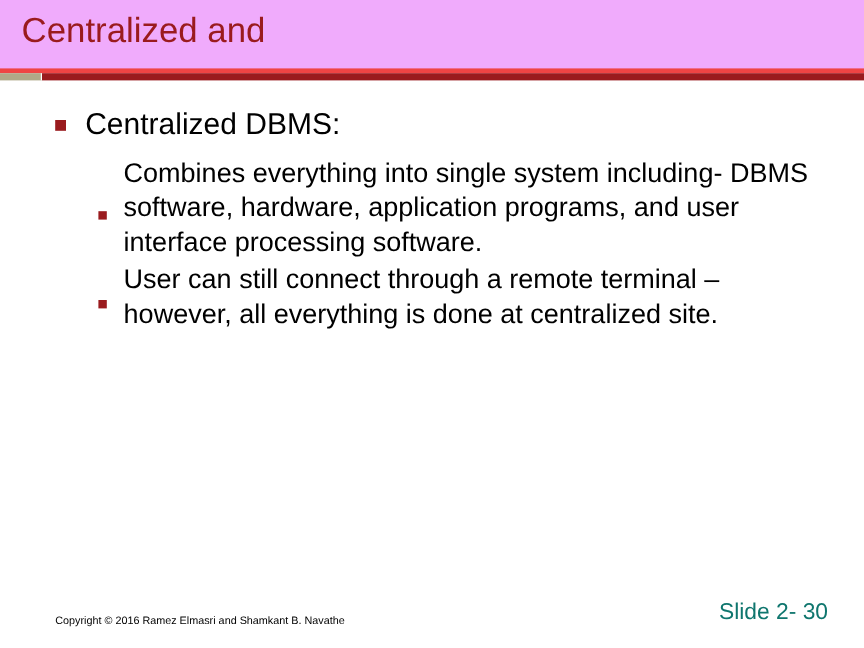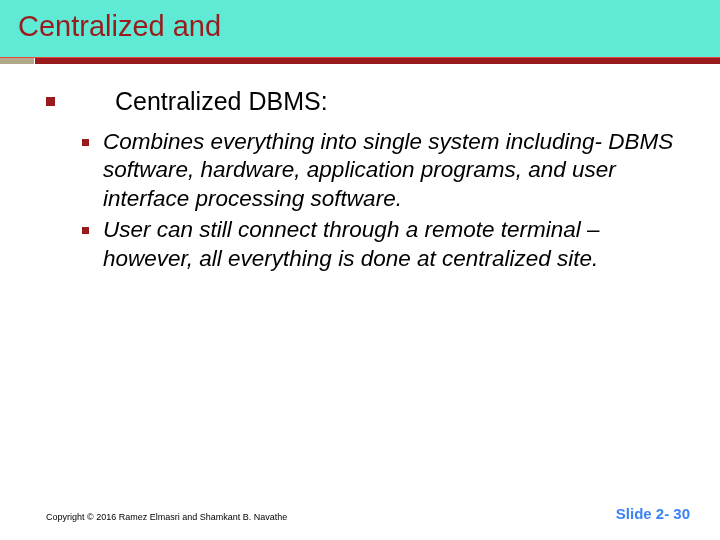--- a/index.html
+++ b/index.html
@@ -6,23 +6,23 @@
     margin: 0;
     padding: 0;
     width: 720px;
     height: 540px;
     font-family: Arial, Helvetica, sans-serif;
     background: #fff;
     position: relative;
     overflow: hidden;
   }
   .header-band {
-    background: #5eead4;
+    background: #f0abfc;
     padding: 10px 18px 14px 18px;
-    border-bottom: 1px solid #ef4444;
+    border-bottom: 4px solid #ef4444;
   }
   .title {
     font-size: 29px;
     color: #9a1b1e;
     line-height: 1.15;
     font-weight: normal;
   }
   .divider-row {
     display: flex;
     width: 100%;
@@ -38,30 +38,28 @@
     background: #9a1b1e;
     height: 6px;
   }
   .content {
     padding: 22px 36px 0 46px;
   }
   .l1 {
     display: flex;
     align-items: flex-start;
     margin-bottom: 10px;
-    gap: 44px;
   }
   .l2-group {
     padding-left: 36px;
   }
   .l2 {
     display: flex;
-    align-items: flex-start;
+    align-items: center;
     margin-bottom: 2px;
-    font-style: italic;
   }
   .sq {
     width: 9px;
     height: 9px;
     background: #9a1b1e;
     flex: 0 0 auto;
     margin-right: 16px;
     margin-top: 11px;
   }
   .sq-sm {
@@ -91,23 +89,23 @@
     box-sizing: border-box;
     display: flex;
     justify-content: space-between;
     align-items: flex-end;
   }
   .copyright {
     font-size: 9px;
     color: #000;
   }
   .slidenum {
-    font-size: 15px;
-    font-weight: bold;
-    color: #3b82f6;
+    font-size: 19px;
+    font-weight: normal;
+    color: #0f766e;
   }
 </style>
 </head>
 <body>
 
 <div class="header-band">
   <div class="title">
     <span>Centralized and</span><br>
   </div>
 </div>

